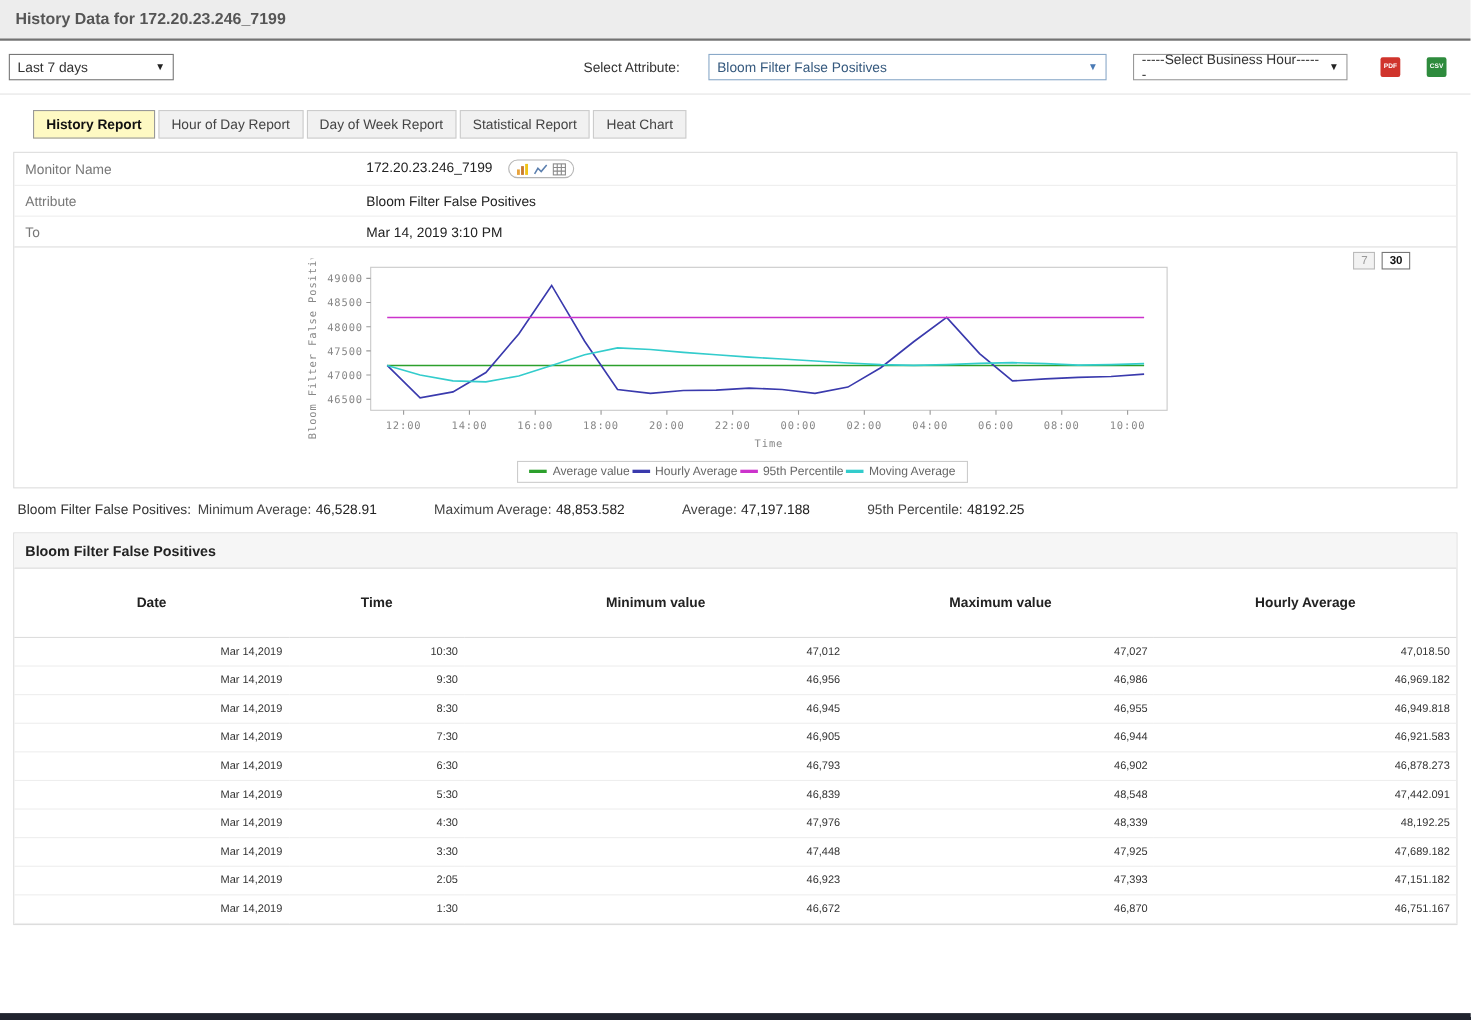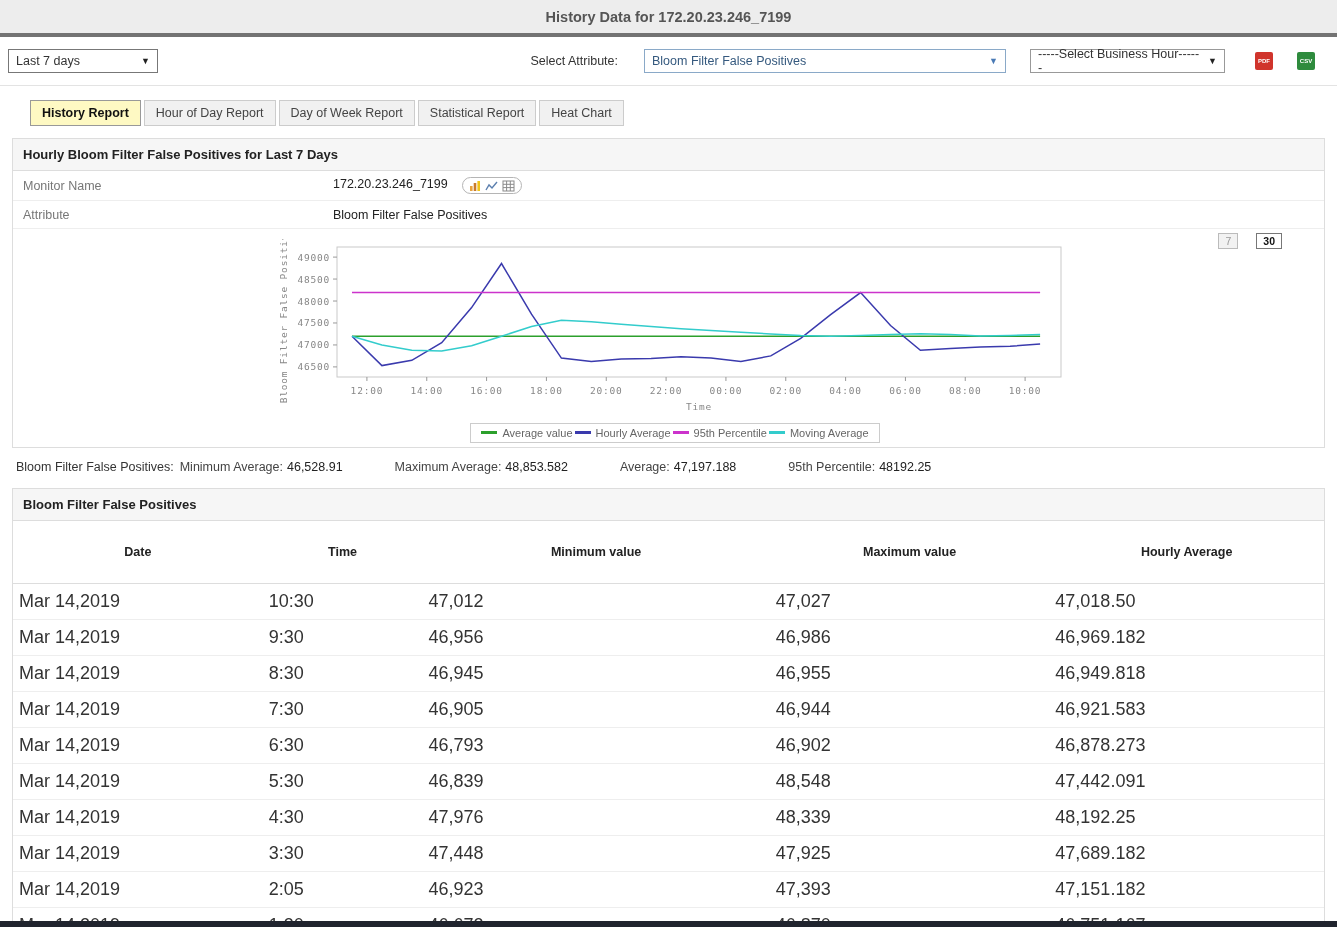--- a/index.html
+++ b/index.html
@@ -1,20 +1,20 @@
 <!DOCTYPE html>
 <html><head>
 <meta charset="utf-8">
 <style>
   * { box-sizing: border-box; margin: 0; padding: 0; }
   html,body { width:1337px; height:927px; overflow:hidden; background:#fff;
     font-family:"Liberation Sans", sans-serif; font-size:13px; color:#333; }
 
-  .topbar { height:37px; background:#ededed; border-bottom:4px solid #737373;
-    display:flex; align-items:center; padding:0 14px;justify-content:center; }
+  .topbar { height:37px; background:#ededed; border-bottom:2px solid #737373;
+    display:flex; align-items:center; padding:0 14px; }
   .topbar h1 { font-size:14.5px; font-weight:bold; color:#555; }
 
   .toolbar { display:flex; align-items:center; padding:12px 22px 12px 8px;
     border-bottom:1px solid #e3e3e3; gap:24px; }
   .sel { background:#fff; border:1px solid #999; height:24px; display:flex;
     align-items:center; justify-content:space-between; padding:0 7px;
     font-size:12.5px; color:#333; cursor:pointer; }
   .sel .arrow { font-size:9px; color:#222; margin-left:8px; }
   .sel-period { width:150px; border-color:#777; }
   .sel-attr { width:362px; border-color:#8aa9c8; color:#35597e; }
@@ -42,42 +42,42 @@
   .summary-row .lab { width:290px; color:#777; font-size:12.5px; }
   .summary-row .val { color:#222; font-size:12.5px; display:flex; align-items:flex-start;margin-left:20px; }
   .icon-pill { display:inline-flex; align-items:center; gap:4px;
     border:1px solid #b5b5b5; border-radius:9px; padding:1px 6px;
     margin-left:14px; height:17px; cursor:pointer; }
 
   .chart-section { position:relative; padding:10px 0 4px 0; }
   .range-btns { position:absolute; top:4px; right:42px; display:flex; gap:6px; }
   .range-btn { font-size:10.5px; border:1px solid #bbb; background:#f2f2f2;
     color:#999; padding:1px 6px; cursor:pointer; }
-  .range-btn.active { background:#fff; border-color:#777; color:#111; font-weight:bold;margin-left:12px; }
+  .range-btn.active { background:#fff; border-color:#777; color:#111; font-weight:bold; }
   .chart-wrap { margin-left:262px; width:800px; }
   #history-chart text.tick { fill:#878787; font-size:9.5px;
     font-family:"DejaVu Sans Mono", monospace; letter-spacing:0.8px; }
   .legend-box-wrap { width:800px; margin-left:262px; text-align:center; margin-top:2px; }
   .legend-box { display:inline-flex; gap:2px; border:1px solid #ccc;
     padding:3px 10px; align-items:center; }
   .legend-item { display:inline-flex; align-items:center; gap:5px;
     font-size:11px; color:#666; }
   .legend-swatch { width:16px; height:3px; display:inline-block; }
 
   .stats-row { display:flex; align-items:center; padding:12px 4px 10px 16px;
     font-size:12.5px; color:#222; }
   .stats-row .stat { margin-right:52px; }
   .stats-row .stat-label { color:#444; margin-right:4px; }
   .stats-prefix { margin-right:6px; color:#333; }
 
   table.data-table { width:100%; border-collapse:collapse; }
   table.data-table th { font-size:12.5px; font-weight:bold; color:#222;
     padding:24px 6px; border-bottom:1px solid #ddd; text-align:center; }
-  table.data-table td { font-size:18px; color:#333; padding:7px 6px;
-    border-bottom:1px solid #eee; text-align:left; }
+  table.data-table td { font-size:10px; color:#333; padding:7px 6px;
+    border-bottom:1px solid #eee; text-align:right; }
 
   .footer-bar { position:absolute; left:0; bottom:0; width:1337px; height:6px;
     background:#20242e; }
 </style>
 </head>
 <body>
 
 <div class="topbar">
   <h1>History Data for 172.20.23.246_7199</h1>
 </div>
@@ -103,21 +103,20 @@
 
 <div class="tabs">
   <div class="tab active">History Report</div>
   <div class="tab">Hour of Day Report</div>
   <div class="tab">Day of Week Report</div>
   <div class="tab">Statistical Report</div>
   <div class="tab">Heat Chart</div>
 </div>
 
 <div class="panel">
-  <div class="panel-header">Hourly Bloom Filter False Positives for Last 7 Days</div>
 
   <div class="summary-row">
     <span class="lab">Monitor Name</span>
     <span class="val">
       <span>172.20.23.246_7199</span>
       <span class="icon-pill">
         <svg width="12" height="12" viewBox="0 0 12 12">
           <rect x="1" y="6" width="2.6" height="5" fill="#e8a33d"></rect>
           <rect x="4.7" y="3" width="2.6" height="8" fill="#c97b2d"></rect>
           <rect x="8.4" y="1" width="2.6" height="10" fill="#f0c419"></rect>
@@ -131,20 +130,24 @@
           <line x1="1" y1="7.6" x2="12" y2="7.6" stroke="#8a8a8a"></line>
           <line x1="4.6" y1="1" x2="4.6" y2="11" stroke="#8a8a8a"></line>
           <line x1="8.3" y1="1" x2="8.3" y2="11" stroke="#8a8a8a"></line>
         </svg>
       </span>
     </span>
   </div>
   <div class="summary-row">
     <span class="lab">Attribute</span>
     <span class="val">Bloom Filter False Positives</span>
+  </div>
+  <div class="summary-row" style="border-bottom:1px solid #ddd;">
+    <span class="lab">To</span>
+    <span class="val">Mar 14, 2019 3:10 PM</span>
   </div>
 
   <div class="chart-section">
     <div class="range-btns">
       <span class="range-btn">7</span>
       <span class="range-btn active">30</span>
     </div>
     <div class="chart-wrap">
       <svg id="history-chart" width="800" height="178">
           <rect x="62" y="8" width="724" height="130" fill="#fff" stroke="#c9c9c9"></rect>

